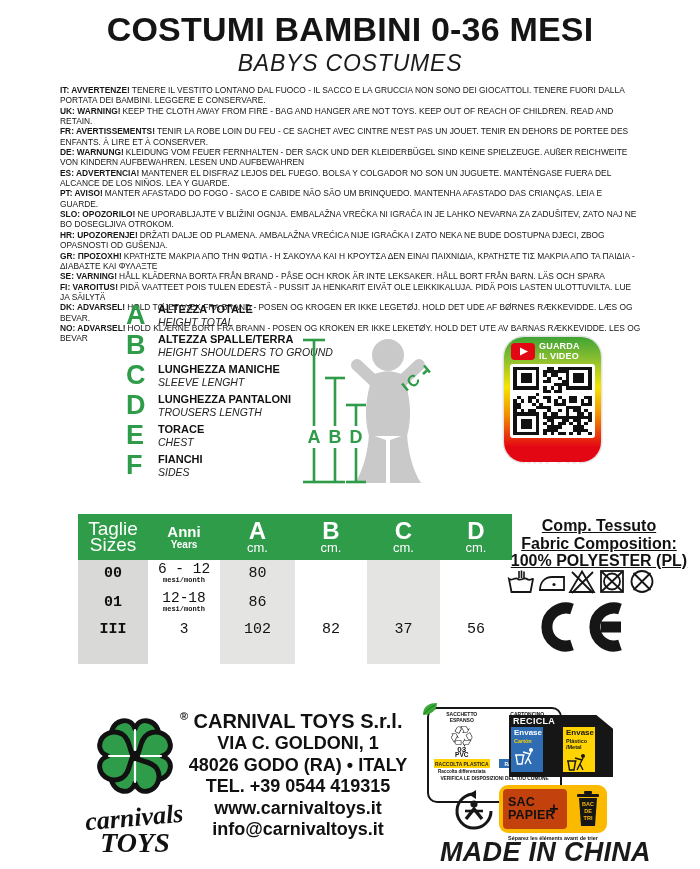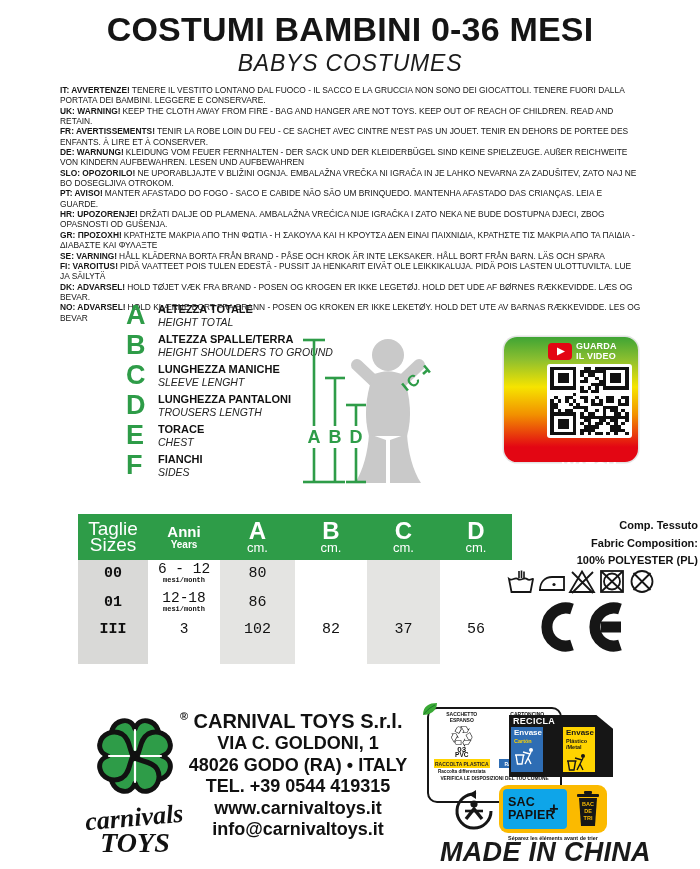--- a/index.html
+++ b/index.html
@@ -21,23 +21,23 @@
   .legend{position:absolute;left:126px;top:303px;}
   .legend-row{display:flex;align-items:flex-start;height:30px;}
   .legend-letter{width:32px;font-size:27px;line-height:24px;font-weight:800;color:#2e9c48;}
   .legend-it{font-size:11px;font-weight:700;line-height:12.5px;}
   .legend-en{font-size:10.5px;font-style:italic;line-height:12px;font-weight:400;color:#222;}
 
   
   .diagram{position:absolute;left:298px;top:330px;}
 
   
-  .qr{position:absolute;left:504px;top:337px;width:97px;height:125px;border-radius:13px;
+  .qr{position:absolute;left:504px;top:337px;width:97px;height:125px;border-radius:20px;
       background:linear-gradient(180deg,#3fa435 0%,#8cbf2f 18%,#f6e400 40%,#f29100 62%,#e30613 88%);
-      box-shadow:0 0 0 1.5px #e3e3e3;padding-left:37px;}
+      box-shadow:0 0 0 1.5px #e3e3e3;}
   .qr-top{display:flex;align-items:center;gap:4px;padding:5px 6px 2px 7px;}
   .qr-title{color:#fff;font-weight:800;font-size:9px;line-height:9.5px;letter-spacing:.2px;}
   .qr-white{background:#fff;margin:1px 6px 0 6px;border-radius:3px;padding:3px;height:68px;}
   .qr-white svg{display:block;width:100%;height:100%;}
   .qr-bottom{color:#fff;text-align:center;font-weight:800;font-size:15px;margin-top:20px;letter-spacing:.3px;}
 
   
   .sizetable{position:absolute;left:78px;top:514px;width:434px;height:150px;}
   .colshade{position:absolute;top:46px;height:104px;}
   .shade1{left:0;width:70px;background:#d9d9d7;}
@@ -52,22 +52,22 @@
   .th-unit{font-size:13px;font-weight:400;line-height:13px;}
   .tbody{position:relative;font-family:Liberation Mono, monospace;}
   .trow{display:grid;grid-template-columns:70px 72px 75px 72px 73px 72px;align-items:center;text-align:center;}
   .td-size{font-size:15px;font-weight:800;}
   .td-age{display:flex;flex-direction:column;align-items:center;justify-content:center;}
   .age-main{font-size:14.5px;line-height:13px;}
   .age-sub{font-size:7px;font-weight:700;line-height:8px;}
   .td-val{font-size:15px;}
 
   
-  .comp{position:absolute;left:500px;top:517px;width:198px;text-align:right;
-        font-weight:700;font-size:11px;line-height:17.5px;}
+  .comp{position:absolute;left:500px;top:517px;width:198px;text-align:center;
+        font-weight:700;font-size:16px;line-height:17.5px;text-decoration:underline;}
   .care{position:absolute;left:507px;top:568px;display:flex;gap:2px;}
   .ce{position:absolute;left:536px;top:601px;}
 
   
   .logo{position:absolute;left:80px;top:704px;width:110px;}
   .company{position:absolute;left:186px;top:710px;width:224px;text-align:center;}
   .co-name{font-size:20px;font-weight:800;line-height:23px;}
   .co-line{font-size:18px;font-weight:600;line-height:21.5px;}
   .co-bold{font-size:18px;font-weight:800;line-height:21.5px;}
 
@@ -95,21 +95,21 @@
   .panel-blue{background:#2e6db4;color:#fff;}
   .panel-yellow{background:#ffd400;color:#161616;}
   .panel-l1{font-size:8px;font-weight:800;line-height:8.5px;}
   .panel-blue .panel-l2{font-size:5.5px;color:#ffd400;font-weight:700;line-height:6px;}
   .panel-yellow .panel-l2{font-size:5.5px;font-weight:700;line-height:6px;}
   .panel svg{margin-top:3px;}
 
   
   .triman{position:absolute;left:452px;top:789px;}
   .sac{position:absolute;left:499px;top:785px;width:108px;height:48px;background:#fbba00;border-radius:9px;}
-  .sac-white{position:absolute;left:4px;top:4px;width:64px;height:40px;background:#0ea5e9;border-radius:4px;
+  .sac-white{position:absolute;left:4px;top:4px;width:64px;height:40px;background:#c2410c;border-radius:4px;
              display:grid;grid-template-columns:42px 18px;align-items:center;}
   .sac-words{padding-left:5px;}
   .sac-w{font-size:12.5px;font-weight:800;line-height:13px;letter-spacing:.2px;}
   .sac-plus{font-size:16px;font-weight:800;text-align:center;}
   .sac-bin{position:absolute;right:5px;top:5px;}
   .sac-sub{position:absolute;left:499px;top:835px;width:108px;text-align:center;font-size:5.4px;font-weight:700;}
 
   .made{position:absolute;left:440px;top:837px;font-size:27px;font-weight:800;font-style:italic;letter-spacing:.3px;color:#1a1a1a;}
 </style>
 </head>
@@ -118,22 +118,23 @@
 <div class="page">
 
   <div class="title">COSTUMI BAMBINI 0-36 MESI</div>
   <div class="subtitle">BABYS COSTUMES</div>
 
   <div class="warnings">
     <p class="warn"><b>IT: AVVERTENZE!</b><span>TENERE IL VESTITO LONTANO DAL FUOCO - IL SACCO E LA GRUCCIA NON SONO DEI GIOCATTOLI. TENERE FUORI DALLA PORTATA DEI BAMBINI. LEGGERE E CONSERVARE.</span></p>
     <p class="warn"><b>UK: WARNING!</b><span>KEEP THE CLOTH AWAY FROM FIRE - BAG AND HANGER ARE NOT TOYS. KEEP OUT OF REACH OF CHILDREN. READ AND RETAIN.</span></p>
     <p class="warn"><b>FR: AVERTISSEMENTS!</b><span>TENIR LA ROBE LOIN DU FEU - CE SACHET AVEC CINTRE N'EST PAS UN JOUET. TENIR EN DEHORS DE PORTEE DES ENFANTS. À LIRE ET À CONSERVER.</span></p>
     <p class="warn"><b>DE: WARNUNG!</b><span>KLEIDUNG VOM FEUER FERNHALTEN - DER SACK UND DER KLEIDERBÜGEL SIND KEINE SPIELZEUGE. AUßER REICHWEITE VON KINDERN AUFBEWAHREN. LESEN UND AUFBEWAHREN</span></p>
+    <p class="warn"><b>ES: ADVERTENCIA!</b><span>MANTENER EL DISFRAZ LEJOS DEL FUEGO. BOLSA Y COLGADOR NO SON UN JUGUETE. MANTÉNGASE FUERA DEL ALCANCE DE LOS NIÑOS. LEA Y GUARDE.</span></p>
+    <p class="warn"><b>PT: AVISO!</b><span>MANTER AFASTADO DO FOGO - SACO E CABIDE NÃO SÃO UM BRINQUEDO. MANTENHA AFASTADO DAS CRIANÇAS. LEIA E GUARDE.</span></p>
     <p class="warn"><b>SLO: OPOZORILO!</b><span>NE UPORABLJAJTE V BLIŽINI OGNJA. EMBALAŽNA VREČKA NI IGRAČA IN JE LAHKO NEVARNA ZA ZADUŠITEV, ZATO NAJ NE BO DOSEGLJIVA OTROKOM.</span></p>
-    <p class="warn"><b>PT: AVISO!</b><span>MANTER AFASTADO DO FOGO - SACO E CABIDE NÃO SÃO UM BRINQUEDO. MANTENHA AFASTADO DAS CRIANÇAS. LEIA E GUARDE.</span></p>
     <p class="warn"><b>HR: UPOZORENJE!</b><span>DRŽATI DALJE OD PLAMENA. AMBALAŽNA VREĆICA NIJE IGRAČKA I ZATO NEKA NE BUDE DOSTUPNA DJECI, ZBOG OPASNOSTI OD GUŠENJA.</span></p>
     <p class="warn"><b>GR: ΠΡΟΣΟΧΗ!</b><span>ΚΡΑΤΗΣΤΕ ΜΑΚΡΙΑ ΑΠΟ ΤΗΝ ΦΩΤΙΑ - Η ΣΑΚΟΥΛΑ ΚΑΙ Η ΚΡΟΥΤΣΑ ΔΕΝ ΕΙΝΑΙ ΠΑΙΧΝΙΔΙΑ, ΚΡΑΤΗΣΤΕ ΤΙΣ ΜΑΚΡΙΑ ΑΠΟ ΤΑ ΠΑΙΔΙΑ - ΔΙΑΒΑΣΤΕ ΚΑΙ ΦΥΛΑΞΤΕ</span></p>
     <p class="warn"><b>SE: VARNING!</b><span>HÅLL KLÄDERNA BORTA FRÅN BRAND - PÅSE OCH KROK ÄR INTE LEKSAKER. HÅLL BORT FRÅN BARN. LÄS OCH SPARA</span></p>
     <p class="warn"><b>FI: VAROITUS!</b><span>PIDÄ VAATTEET POIS TULEN EDESTÄ - PUSSIT JA HENKARIT EIVÄT OLE LEIKKIKALUJA. PIDÄ POIS LASTEN ULOTTUVILTA. LUE JA SÄILYTÄ</span></p>
     <p class="warn"><b>DK: ADVARSEL!</b><span>HOLD TØJET VÆK FRA BRAND - POSEN OG KROGEN ER IKKE LEGETØJ. HOLD DET UDE AF BØRNES RÆKKEVIDDE. LÆS OG BEVAR.</span></p>
     <p class="warn"><b>NO: ADVARSEL!</b><span>HOLD KLÆRNE BORT FRA BRANN - POSEN OG KROKEN ER IKKE LEKETØY. HOLD DET UTE AV BARNAS RÆKKEVIDDE. LES OG BEVAR</span></p>
   </div>
 
   <div class="legend">
     <div class="legend-row">

